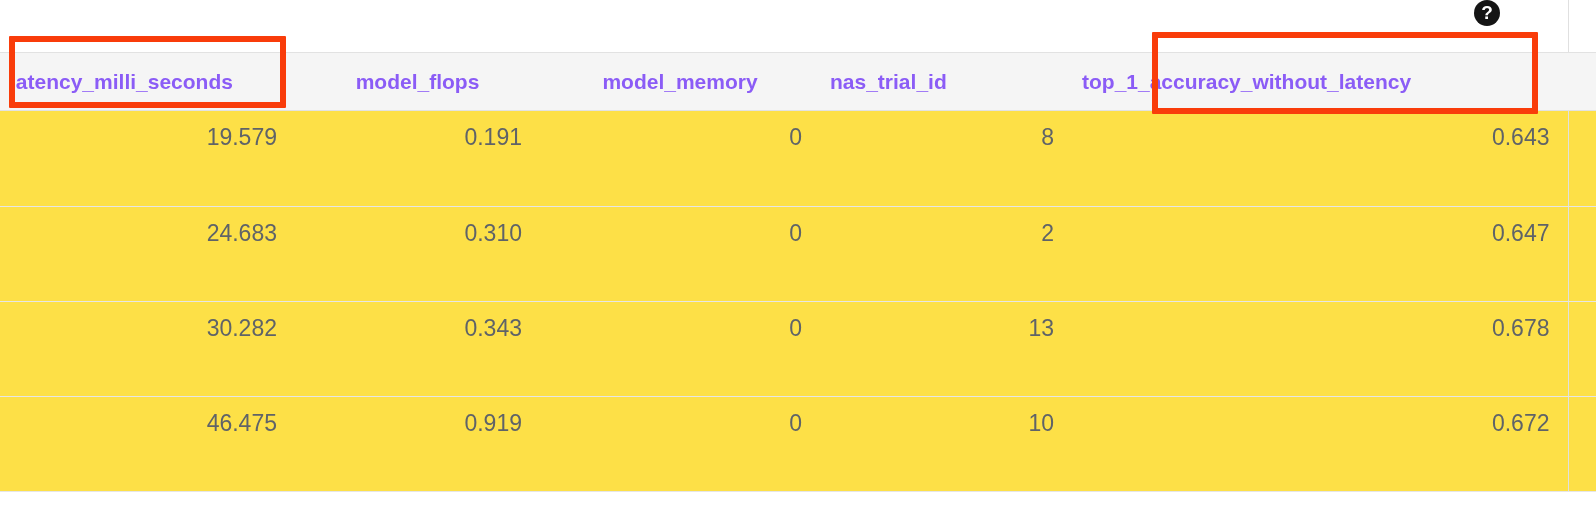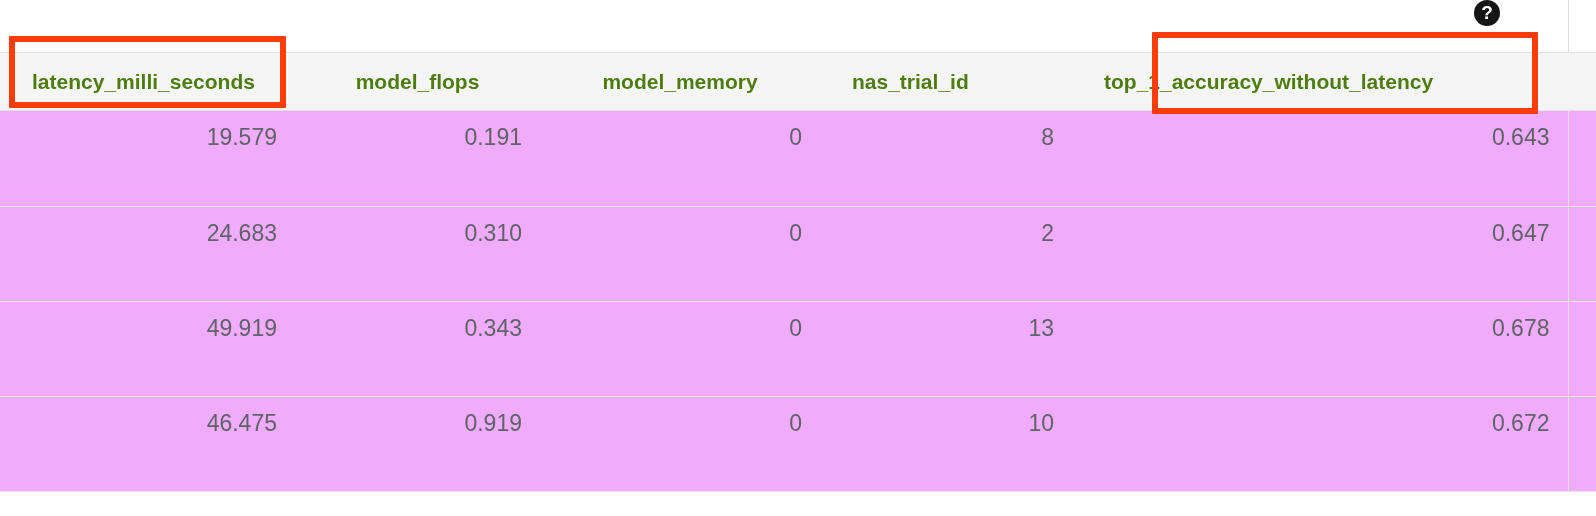--- a/index.html
+++ b/index.html
@@ -53,37 +53,37 @@
     table-layout: fixed;
   }
   table.data-table thead th {
     background: #f5f5f5;
     height: 58px;
     box-sizing: border-box;
     border-top: 1px solid #e2e2e2;
     border-bottom: 1px solid #e2e2e2;
     font-size: 21px;
     font-weight: bold;
-    color: #4d7c0f;
-    padding: 0 32px;
+    color: #8b5cf6;
+    padding: 0 10px;
     white-space: nowrap;
     vertical-align: middle;
     cursor: pointer;
     margin-top: 36px;
   }
   table.data-table tbody td {
     height: 95px;
     box-sizing: border-box;
     border-bottom: 1px solid #e6e6e6;
     font-size: 23px;
     color: #5f6368;
     padding: 0 18px 42px 18px;
     vertical-align: middle;
     text-align: right;
-    background: #f0abfc;
+    background: #fde047;
     white-space: nowrap;
   }
   table.data-table tbody tr:first-child td {
     height: 96px;
   }
 
   
   col.c0 { width: 295px; }
   col.c1 { width: 245px; }
   col.c2 { width: 280px; }
@@ -176,21 +176,21 @@
         </tr>
         <tr>
           <td class="d0">24.683</td>
           <td class="d1">0.310</td>
           <td class="d2">0</td>
           <td class="d3">2</td>
           <td class="d4">0.647</td>
           <td class="d5"></td>
         </tr>
         <tr>
-          <td class="d0">49.919</td>
+          <td class="d0">30.282</td>
           <td class="d1">0.343</td>
           <td class="d2">0</td>
           <td class="d3">13</td>
           <td class="d4">0.678</td>
           <td class="d5"></td>
         </tr>
         <tr>
           <td class="d0">46.475</td>
           <td class="d1">0.919</td>
           <td class="d2">0</td>

